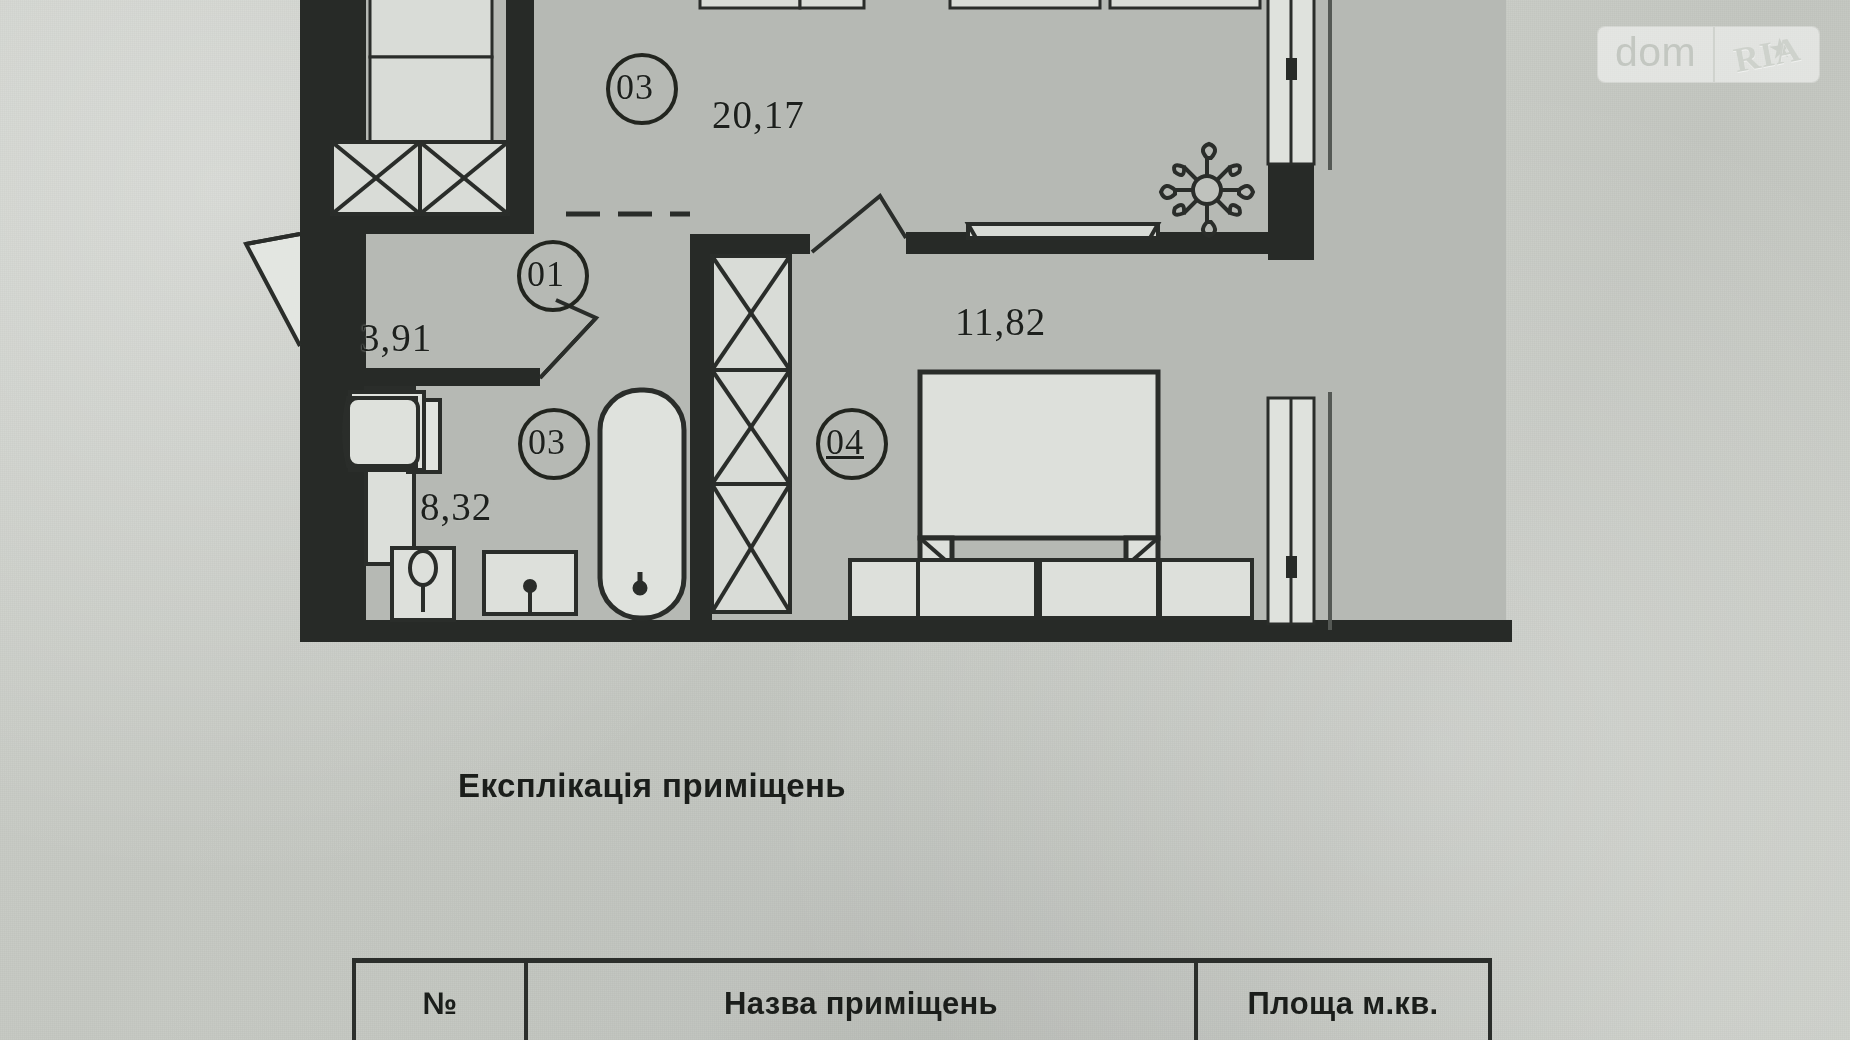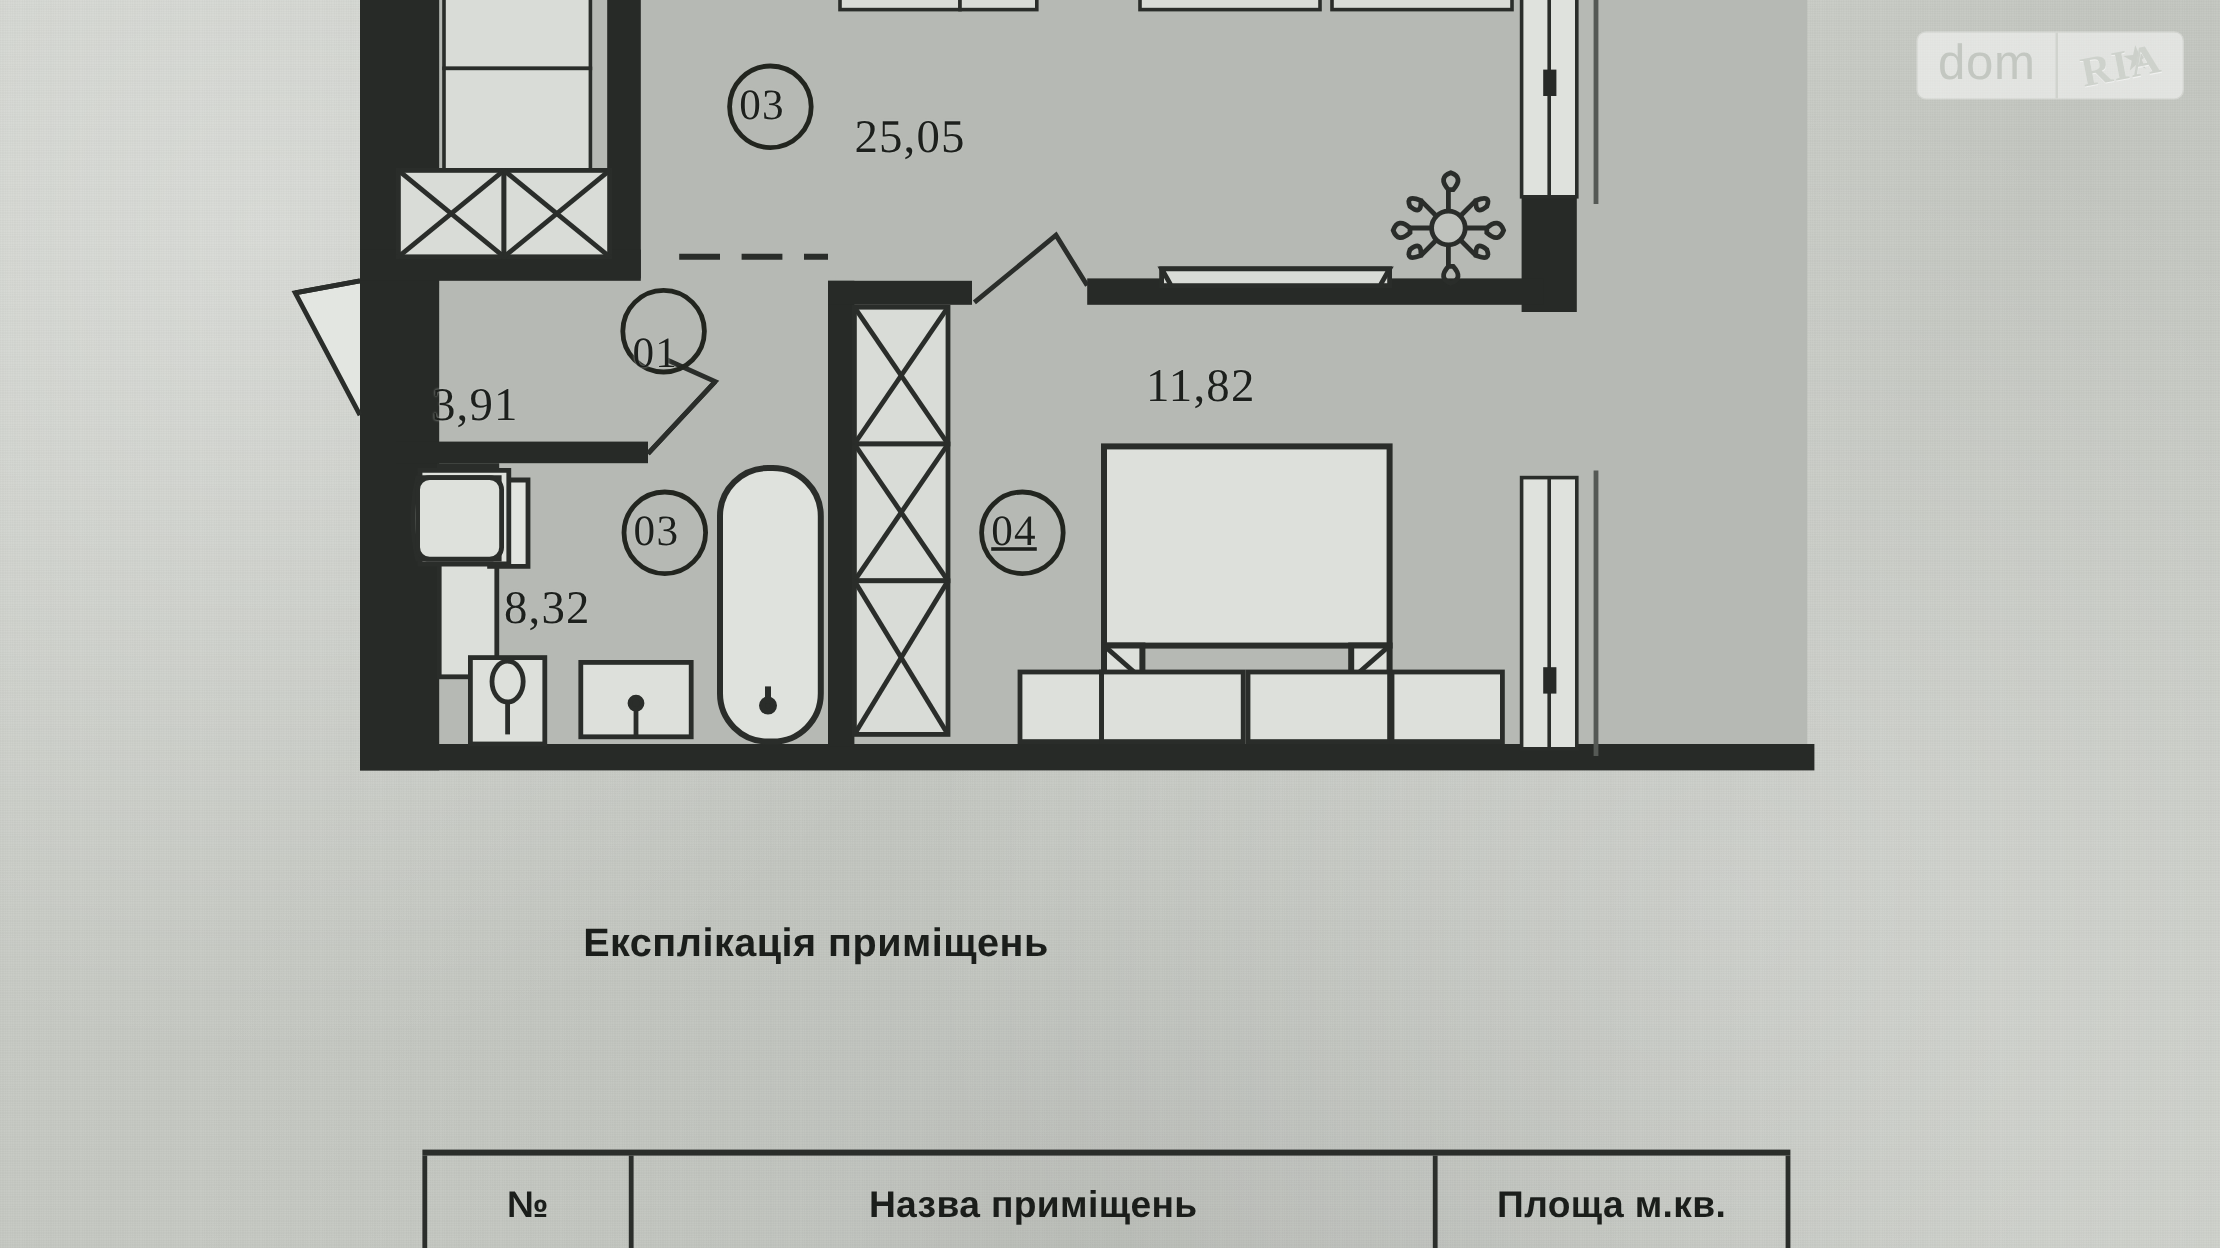--- a/index.html
+++ b/index.html
@@ -284,30 +284,30 @@
   <g>
     <circle cx="642" cy="89" r="34" fill="none" stroke="#22251f" stroke-width="4"></circle>
     <circle cx="553" cy="276" r="34" fill="none" stroke="#22251f" stroke-width="4"></circle>
     <circle cx="554" cy="444" r="34" fill="none" stroke="#22251f" stroke-width="4"></circle>
     <circle cx="852" cy="444" r="34" fill="none" stroke="#22251f" stroke-width="4"></circle>
   </g>
 </svg>
 </div>
 
 <div class="planTxt" style="left:616px;top:66px;font-size:36px;letter-spacing:1px;">03</div>
-<div class="planTxt" style="left:527px;top:253px;font-size:36px;letter-spacing:1px;margin-top:20px;">01</div>
+<div class="planTxt" style="left:527px;top:253px;font-size:36px;letter-spacing:1px;">01</div>
 <div class="planTxt" style="left:528px;top:421px;font-size:36px;letter-spacing:1px;">03</div>
 <div class="planTxt" style="left:826px;top:421px;font-size:36px;letter-spacing:1px;text-decoration:underline;">04</div>
 
-<div class="planTxt area" style="left:712px;top:92px;">25,05</div>
+<div class="planTxt area" style="left:712px;top:92px;">20,17</div>
 <div class="planTxt area" style="left:360px;top:315px;">3,91</div>
 <div class="planTxt area" style="left:420px;top:484px;">8,32</div>
 <div class="planTxt area" style="left:955px;top:299px;">11,82</div>
 
-<div class="tabTitle" style="left:486px;top:767px;">Експлікація приміщень</div>
+<div class="tabTitle" style="left:458px;top:767px;">Експлікація приміщень</div>
 
 <div id="table">
   <div id="tableTop"></div>
   <div id="tableRow">
     <div class="cell c-no">
       <span class="thCell">№</span>
     </div>
     <div class="cell c-name">
       <span class="thCell">Назва приміщень</span>
     </div>

